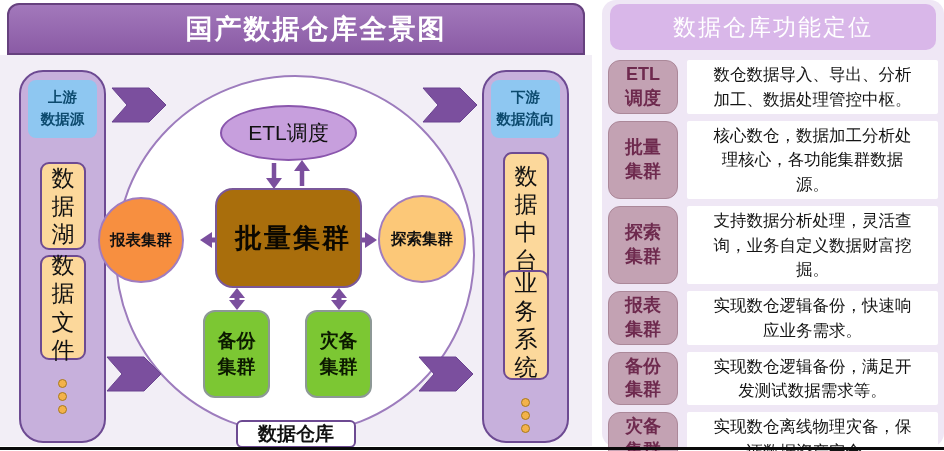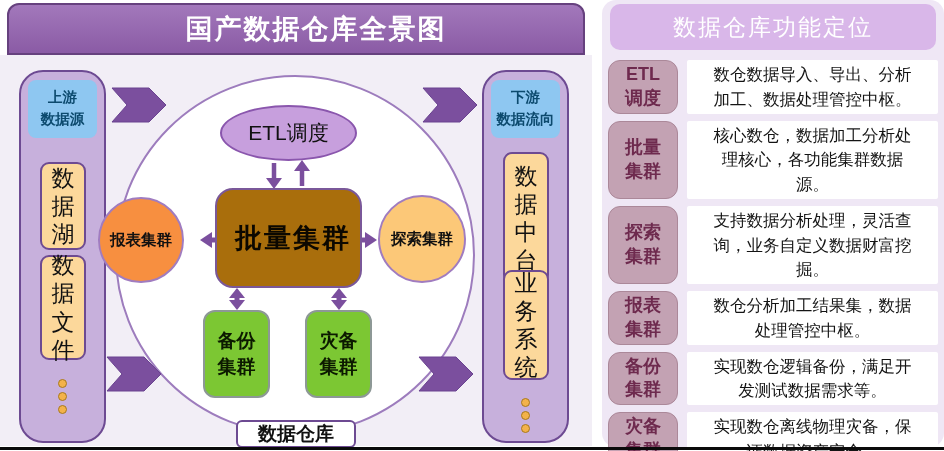--- a/index.html
+++ b/index.html
@@ -230,21 +230,21 @@
         <div class="desc">核心数仓，数据加工分析处理核心，各功能集群数据源。</div>
       </div>
       <div class="frow">
         <div class="term">探索
 集群</div>
         <div class="desc">支持数据分析处理，灵活查询，业务自定义数据财富挖掘。</div>
       </div>
       <div class="frow">
         <div class="term">报表
 集群</div>
-        <div class="desc">数仓分析加工结果集，数据处理管控中枢。</div>
+        <div class="desc">实现数仓逻辑备份，快速响应业务需求。</div>
       </div>
       <div class="frow">
         <div class="term">备份
 集群</div>
         <div class="desc">实现数仓逻辑备份，满足开发测试数据需求等。</div>
       </div>
       <div class="frow">
         <div class="term">灾备
 集群</div>
         <div class="desc">实现数仓离线物理灾备，保证数据资产安全。</div>

